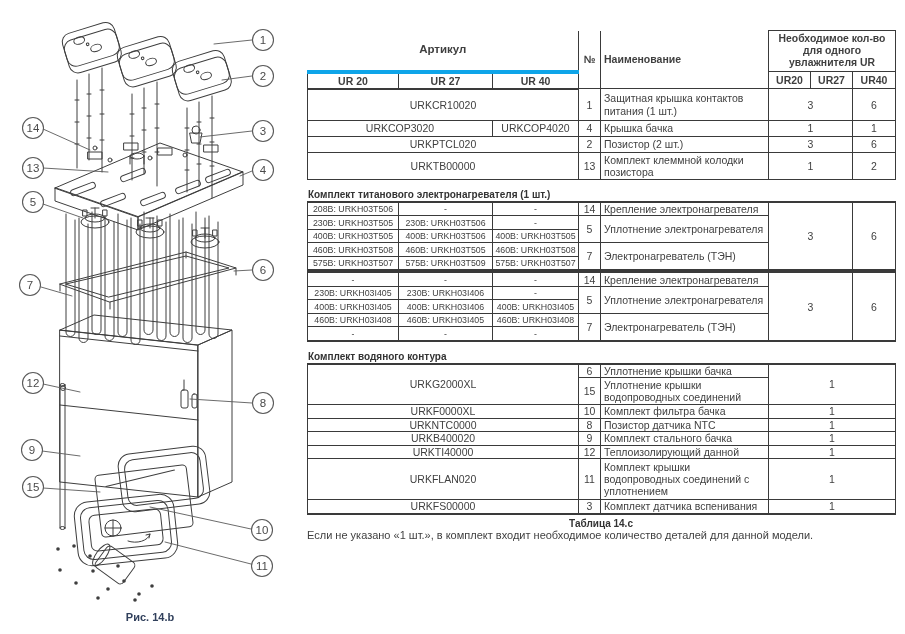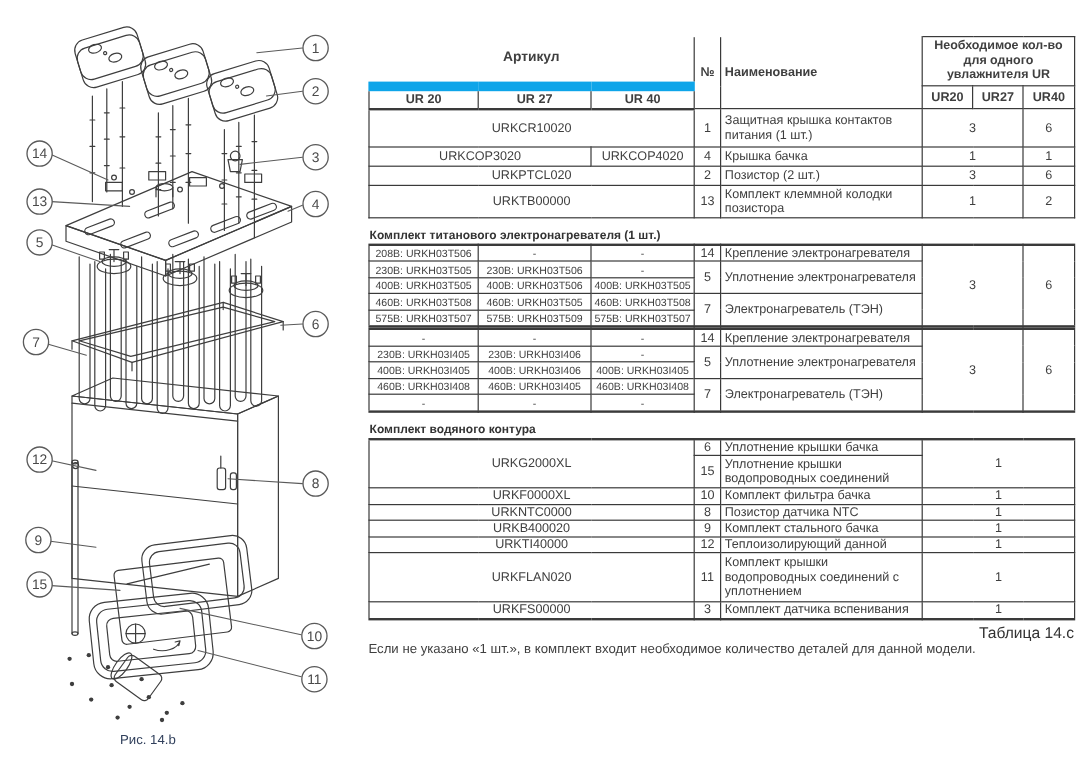--- a/index.html
+++ b/index.html
@@ -7,44 +7,44 @@
   .page{position:absolute;inset:0;overflow:hidden;}
 
   
   .fig{position:absolute;left:0;top:0;width:305px;height:634px;}
   .fig svg{display:block;}
   .fig svg *{stroke:#3e3e3e;fill:none;stroke-width:1;stroke-linejoin:round;stroke-linecap:round;}
   .fig svg .dot{fill:#3e3e3e;stroke:none;}
   .fig svg .co line{stroke:#5a5a5a;stroke-width:.9;}
   .fig svg .co circle{fill:#fff;stroke:#5a5a5a;stroke-width:1.1;}
   .fig svg .co text{fill:#4a4a4a;stroke:none;font-size:11.5px;font-family:"Liberation Sans",sans-serif;}
-  .figcap{position:absolute;left:100px;top:611px;width:100px;text-align:left;font-weight:normal;font-size:11px;color:#31405c;}
+  .figcap{position:absolute;left:100px;top:611px;width:100px;text-align:center;font-weight:bold;font-size:11px;color:#31405c;}
 
   
   .tables{position:absolute;left:307px;top:30px;width:588px;}
   table{border-collapse:collapse;table-layout:fixed;width:588px;font-size:10.5px;color:#3f3f3f;}
   td,th{border:1px solid #3a3a3a;padding:0 3px;vertical-align:middle;line-height:1.16;overflow:hidden;}
   th{font-weight:bold;padding:1px 3px;text-align:center;}
   .c{text-align:center;}
   .small{font-size:8.8px;padding:0 1px;}
   .hart{border:none;border-bottom:2px solid #404040;font-size:11.5px;}
   .hnum,.hname{border-top:none;}
   .hname{text-align:left;}
   .hqty{font-size:10.4px;padding:2px 6px;}
-  tr.sub th.a{border-top:8px solid #0ea5e9;border-bottom:2px solid #3a3a3a;}
+  tr.sub th.a{border-top:4px solid #0ea5e9;border-bottom:2px solid #3a3a3a;}
   tr.r30 td{height:30px;}
   tr.r28 td{height:26px;}
   tr.r16 td{height:15px;}
   tr.r14 td{height:12.5px;}
   tr.r13 td{height:12px;}
   tr.r26 td{height:26px;}
   tr.r40 td{height:40px;}
   table.sec{border-top:2px solid #3a3a3a;border-bottom:2px solid #3a3a3a;}
   .title{font-weight:bold;font-size:10px;margin:9px 0 1px 1px;color:#333;}
-  .tabcap{font-weight:normal;text-align:right;font-size:13px;margin-top:3px;color:#333;}
+  .tabcap{font-weight:bold;text-align:center;font-size:10px;margin-top:3px;color:#333;}
   .note{font-size:11px;margin-top:0;color:#3f3f3f;}
 </style>
 </head>
 <body>
 
 <div class="page">
 
   <div class="fig">
     <svg width="305" height="634" viewBox="0 0 305 634">
 

